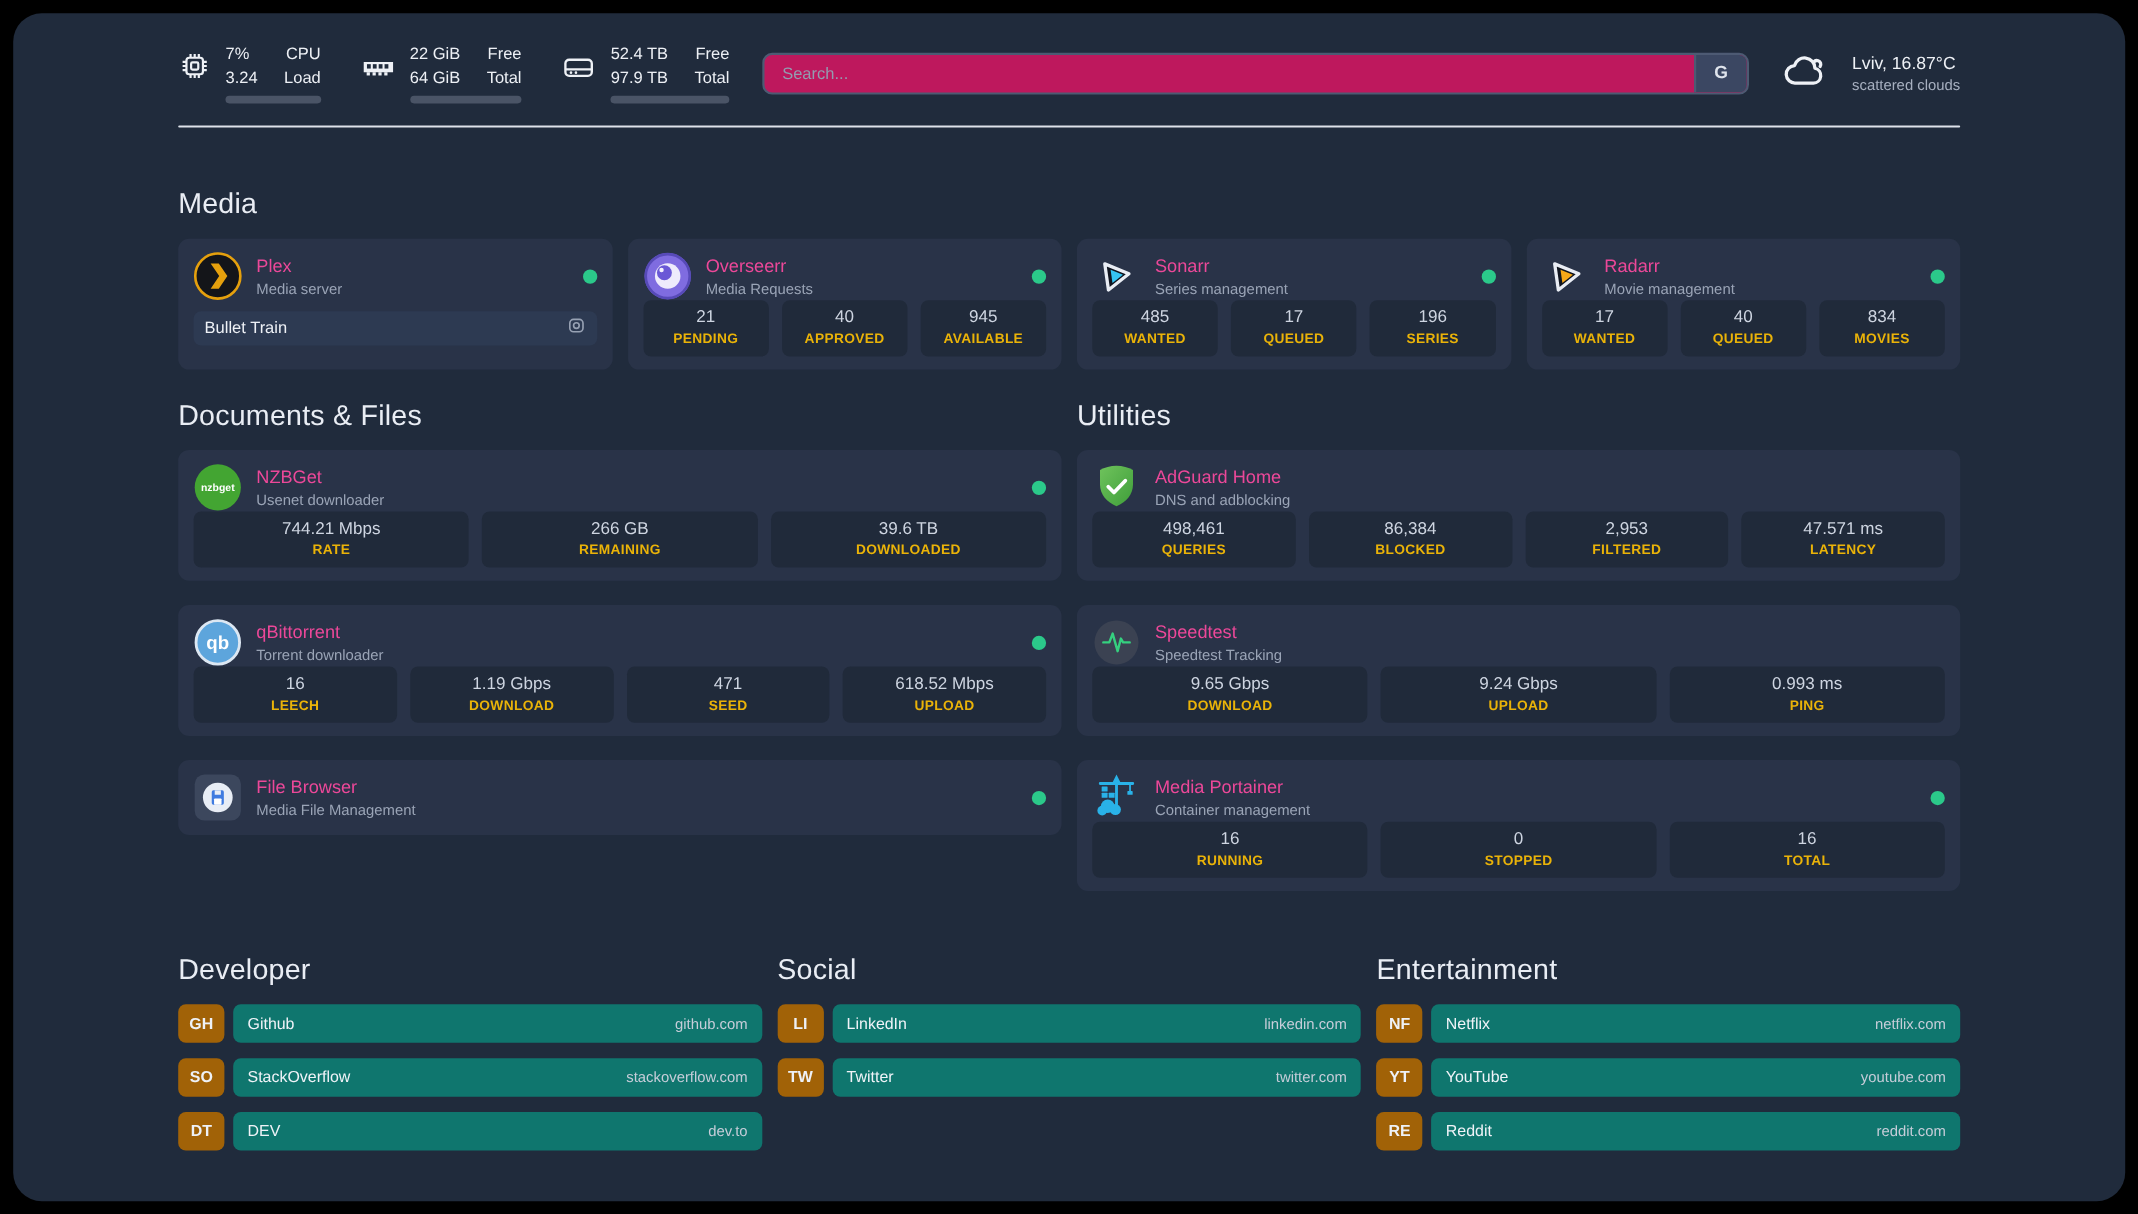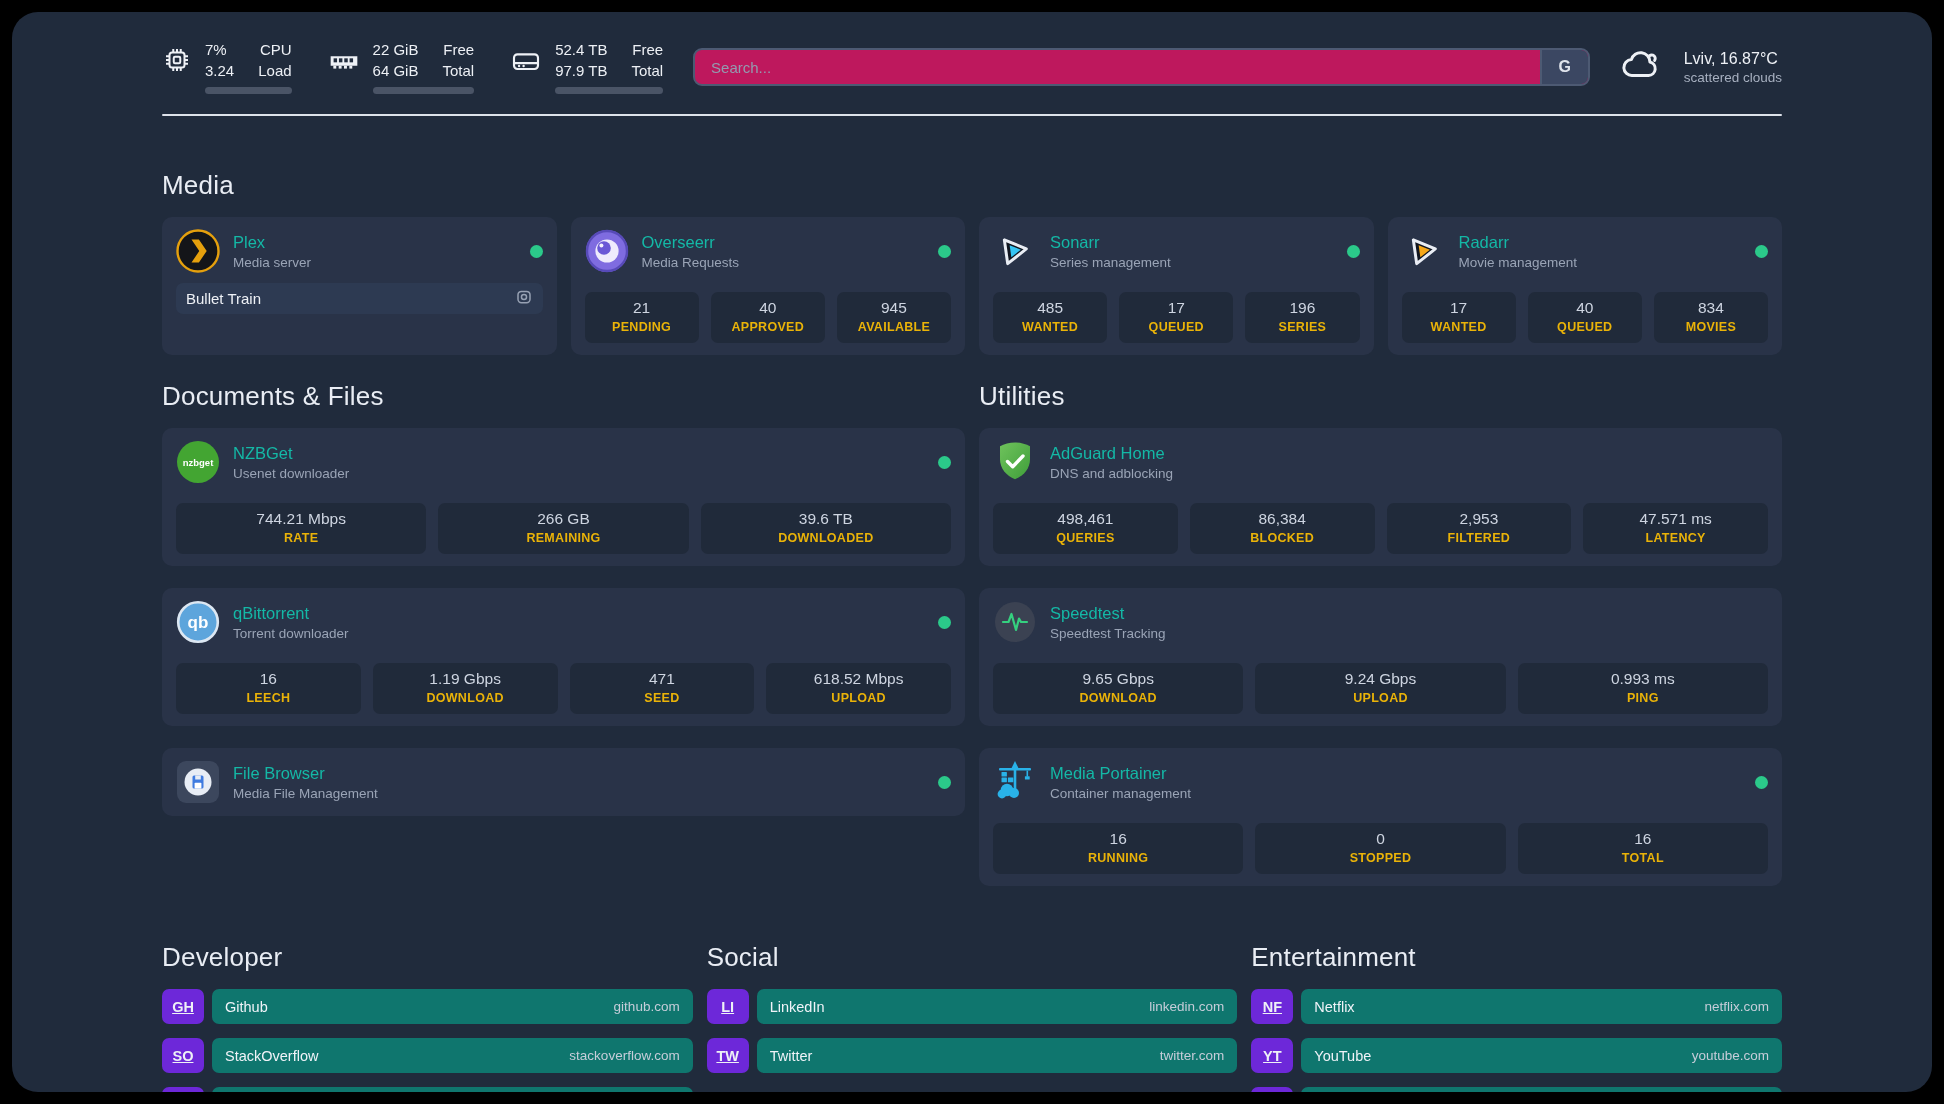--- a/index.html
+++ b/index.html
@@ -36,25 +36,25 @@
   .divider { margin-top:20px; height:2px; background:#dde2ea; border-radius:1px; }
 
   
   .section-title { font-size:26px; font-weight:500; color:#e9edf4; letter-spacing:.2px; margin-bottom:16px; }
   .media-section { margin-top:54px; }
   .media-grid { display:grid; grid-template-columns:repeat(4,1fr); gap:14px; }
 
   .card { background:#293348; border-radius:10px; padding:12px 14px; }
   .card-head { display:flex; align-items:center; gap:13px; }
   .app-icon { width:44px; height:44px; flex:none; }
-  .app-name { font-size:16.5px; font-weight:500; color:#14b8a6; }
+  .app-name { font-size:16.5px; font-weight:500; color:#ec4899; }
   .app-desc { font-size:13.5px; color:#9aa4b6; margin-top:3px; }
   .dot { width:13px; height:13px; border-radius:50%; background:#2bc98a; margin-left:auto; flex:none; }
 
-  .tiles { display:flex; gap:12px; margin-top:19px; }
+  .tiles { display:flex; gap:12px; margin-top:0; }
   .tile { flex:1; background:#202a3a; border-radius:7px; text-align:center; padding:7px 4px 9px; }
   .tile-value { font-size:15.5px; color:#ced5e1; }
   .tile-label { font-size:12.5px; font-weight:700; color:#eab308; margin-top:3px; letter-spacing:.3px; }
 
   
   .np-row { margin-top:10px; background:#2d3a52; border-radius:7px; height:31px;
             display:flex; align-items:center; justify-content:space-between; padding:0 10px; }
   .np-title { font-size:15px; color:#eef1f6; }
   .np-progress { margin-top:6px; background:#2d3a52; border-radius:7px; height:29px;
                  position:relative; display:flex; align-items:center; justify-content:flex-end; }
@@ -64,22 +64,22 @@
   .np-time { position:relative; padding-right:11px; font-size:15px; font-weight:600; color:#e8ecf3; }
 
   
   .twocol { display:grid; grid-template-columns:1fr 1fr; gap:14px; margin-top:26px; align-items:start; }
   .vstack .card { margin-bottom:22px; }
   .vstack .card:last-child { margin-bottom:0; }
 
   
   .links-section { display:grid; grid-template-columns:repeat(3,1fr); gap:14px; margin-top:56px; align-items:start; }
   .link-row { display:flex; gap:8px; height:35px; margin-bottom:14px; cursor:pointer; }
-  .link-badge { width:42px; flex:none; background:#6d28d9; border-radius:7px; color:#eef1f6;
-                font-weight:700; font-size:14.5px; display:flex; align-items:center; justify-content:center;text-decoration:underline; }
+  .link-badge { width:42px; flex:none; background:#a16207; border-radius:7px; color:#eef1f6;
+                font-weight:700; font-size:14.5px; display:flex; align-items:center; justify-content:center; }
   .link-pill { flex:1; background:#0f766e; border-radius:7px; display:flex; align-items:center;
                justify-content:space-between; padding:0 13px;gap:44px; }
   .link-name { font-size:14.5px; color:#f0f3f8; }
   .link-url { font-size:13.5px; color:#c6cdd9; }
 </style>
 </head>
 <body>
 
 <div class="window">
   <div class="content">

